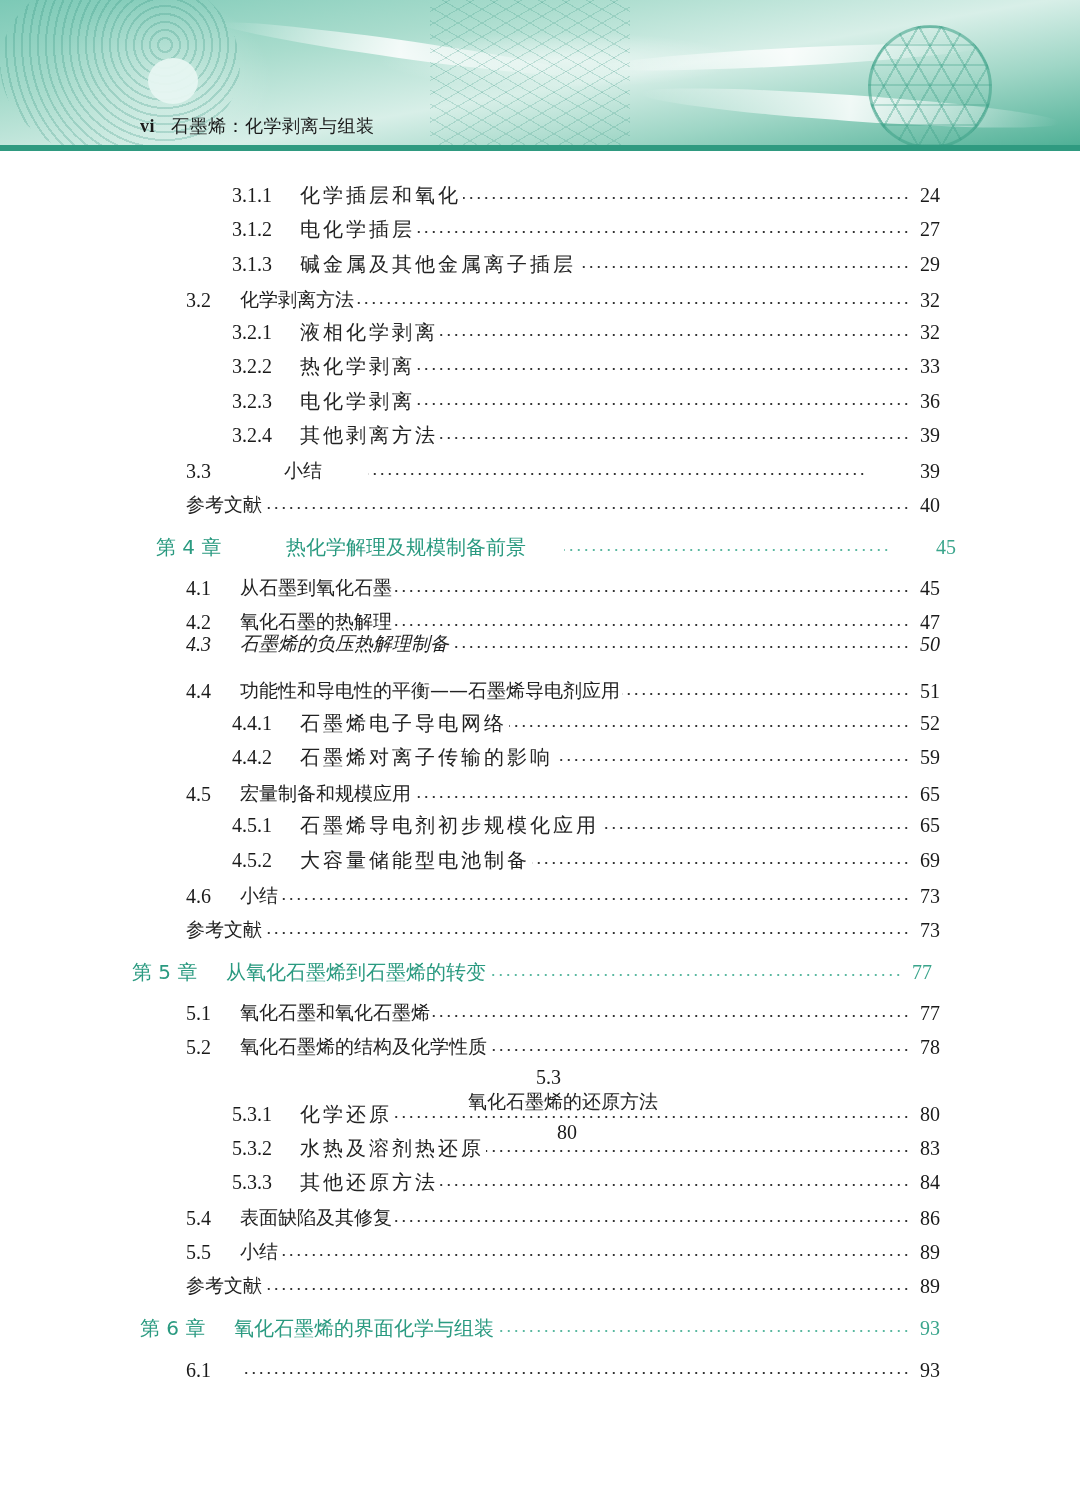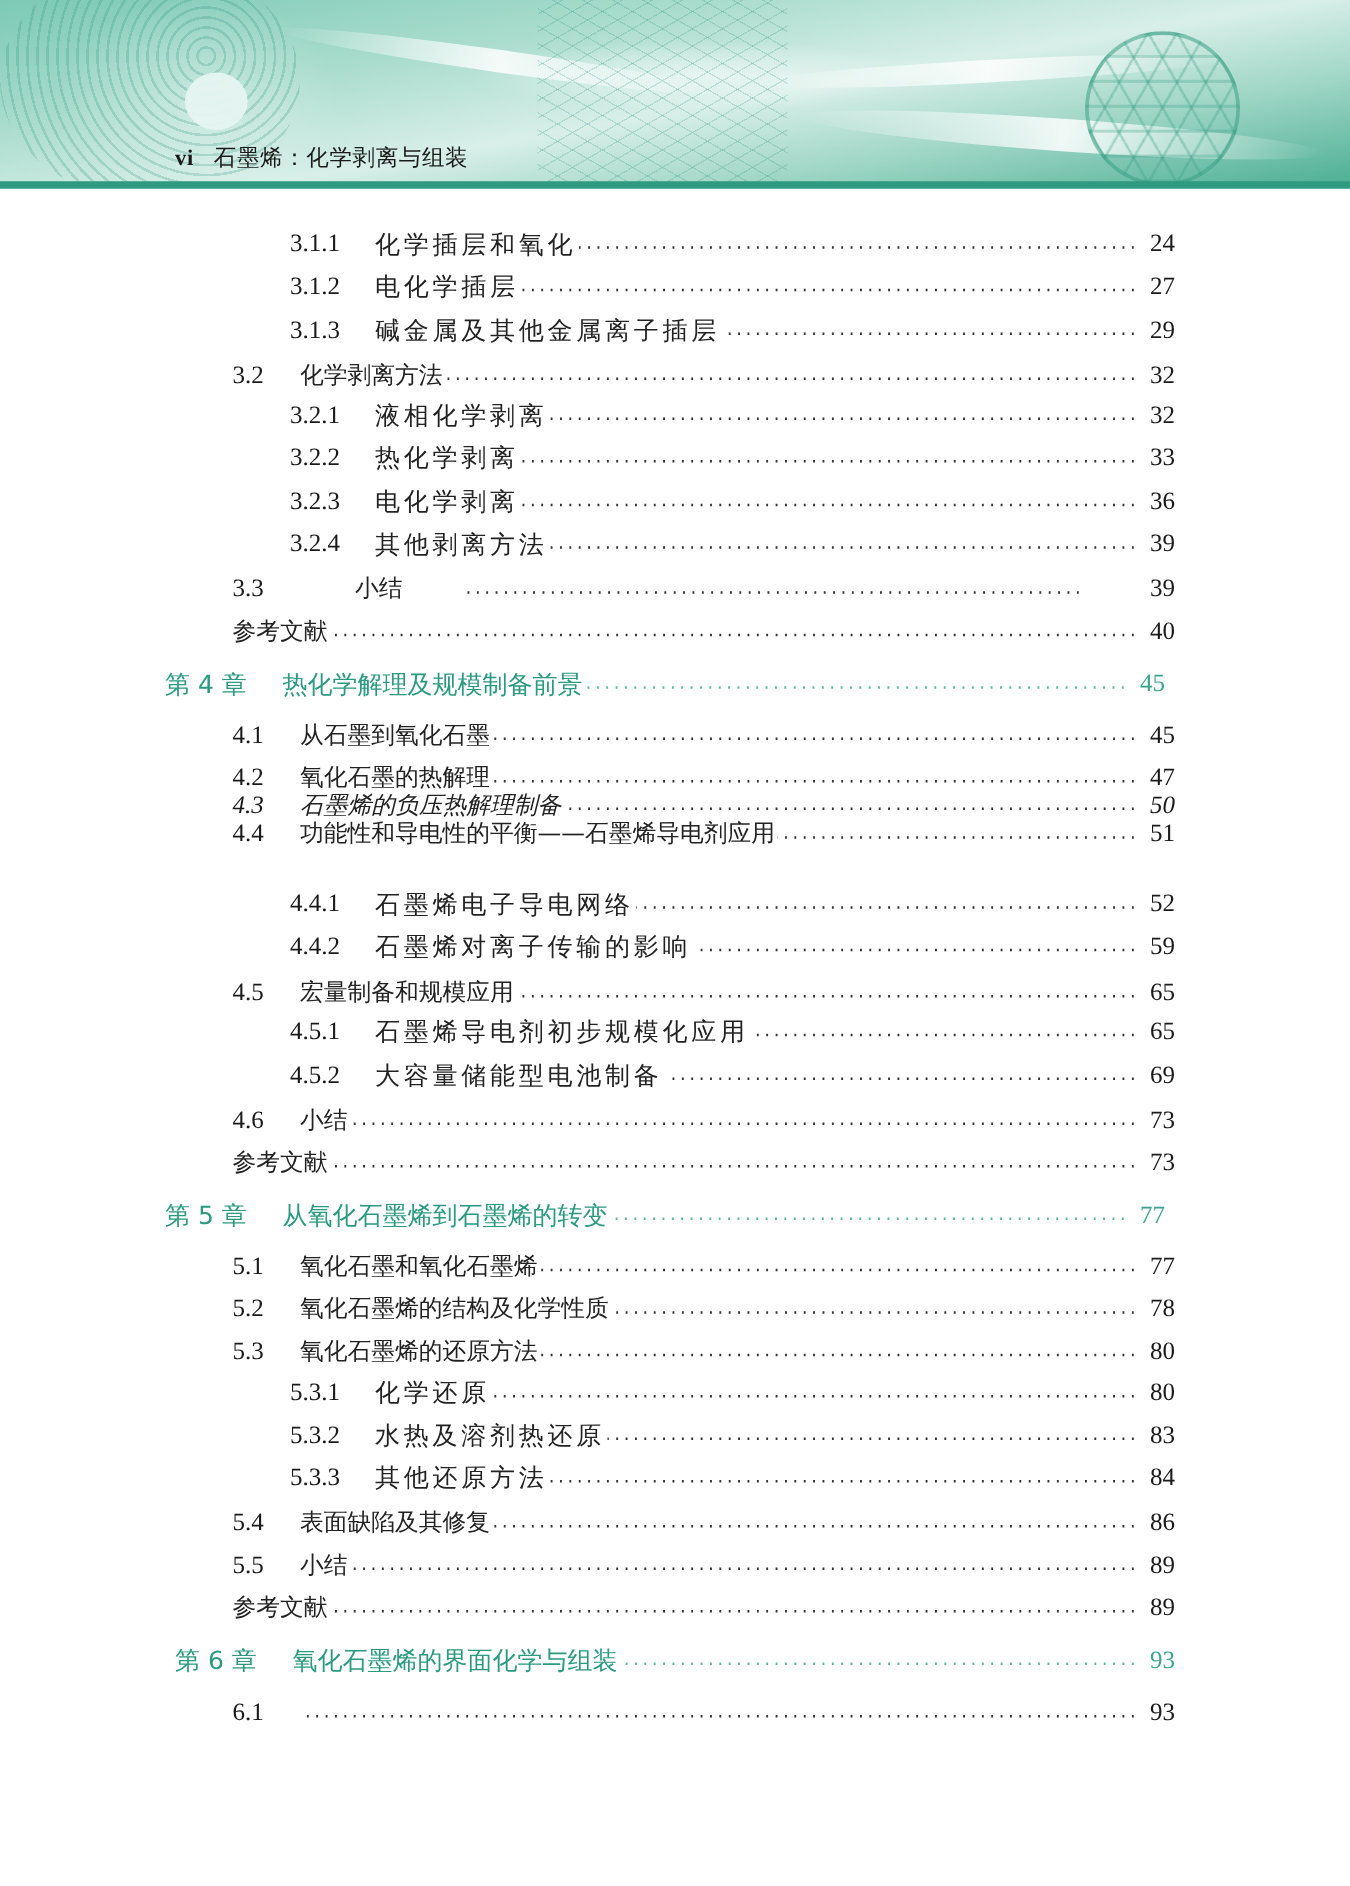--- a/index.html
+++ b/index.html
@@ -148,21 +148,21 @@
       <span class="num">3.3</span>
       <span class="title">小结</span>
       <span class="leader"></span>
       <span class="page">39</span>
     </div>
     <div class="row ref" style="top: 490px; left: 186px; width: 754px;">
       <span class="title">参考文献</span>
       <span class="leader"></span>
       <span class="page">40</span>
     </div>
-    <div class="row chapter" style="top: 532px; left: 132px; width: 800px;">
+    <div class="row chapter" style="top: 532px; left: 156px; width: 800px; gap: 36px;">
       <span class="num">第 4 章</span>
       <span class="title">热化学解理及规模制备前景</span>
       <span class="leader"></span>
       <span class="page">45</span>
     </div>
     <div class="row l1" style="top: 573px; left: 186px; width: 754px;">
       <span class="num">4.1</span>
       <span class="title">从石墨到氧化石墨</span>
       <span class="leader"></span>
       <span class="page">45</span>
@@ -172,21 +172,21 @@
       <span class="title">氧化石墨的热解理</span>
       <span class="leader"></span>
       <span class="page">47</span>
     </div>
     <div class="row l1" style="top: 629px; left: 186px; width: 754px; font-style: italic;">
       <span class="num">4.3</span>
       <span class="title">石墨烯的负压热解理制备</span>
       <span class="leader"></span>
       <span class="page">50</span>
     </div>
-    <div class="row l1" style="top: 652px; left: 186px; width: 754px;">
+    <div class="row l1" style="top: 676px; left: 186px; width: 754px;">
       <span class="num">4.4</span>
       <span class="title">功能性和导电性的平衡——石墨烯导电剂应用</span>
       <span class="leader"></span>
       <span class="page">51</span>
     </div>
     <div class="row l2" style="top: 708px; left: 232px; width: 708px;">
       <span class="num">4.4.1</span>
       <span class="title">石墨烯电子导电网络</span>
       <span class="leader"></span>
       <span class="page">52</span>
@@ -237,21 +237,21 @@
       <span class="title">氧化石墨和氧化石墨烯</span>
       <span class="leader"></span>
       <span class="page">77</span>
     </div>
     <div class="row l1" style="top: 1032px; left: 186px; width: 754px;">
       <span class="num">5.2</span>
       <span class="title">氧化石墨烯的结构及化学性质</span>
       <span class="leader"></span>
       <span class="page">78</span>
     </div>
-    <div class="row l1" style="top: 1066px; left: 186px; width: 754px;">
+    <div class="row l1" style="top: 1066px; left: 186px; width: 754px; flex-direction: column;">
       <span class="num">5.3</span>
       <span class="title">氧化石墨烯的还原方法</span>
       <span class="leader"></span>
       <span class="page">80</span>
     </div>
     <div class="row l2" style="top: 1099px; left: 232px; width: 708px;">
       <span class="num">5.3.1</span>
       <span class="title">化学还原</span>
       <span class="leader"></span>
       <span class="page">80</span>

